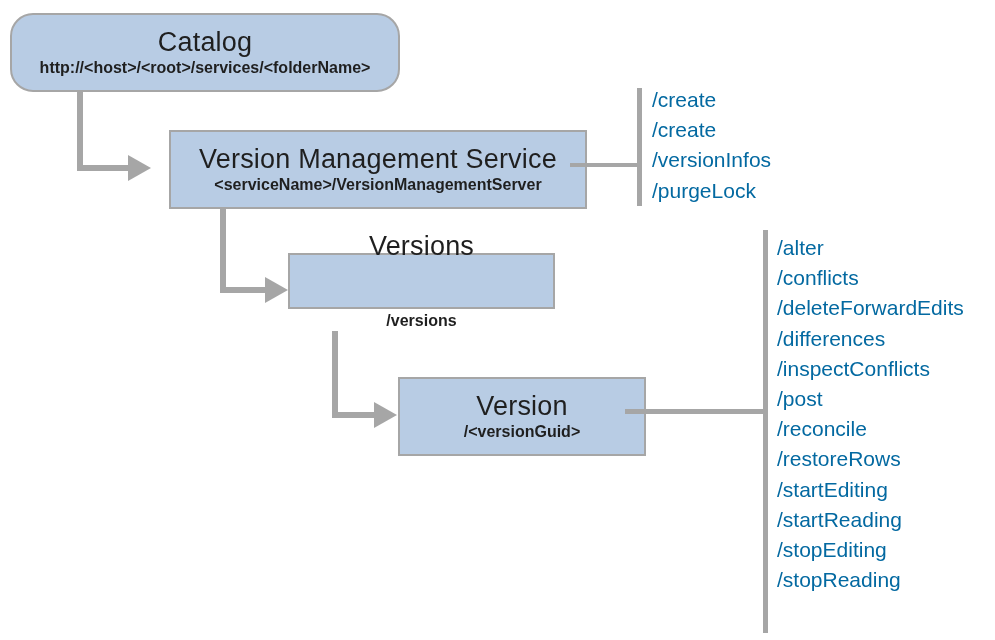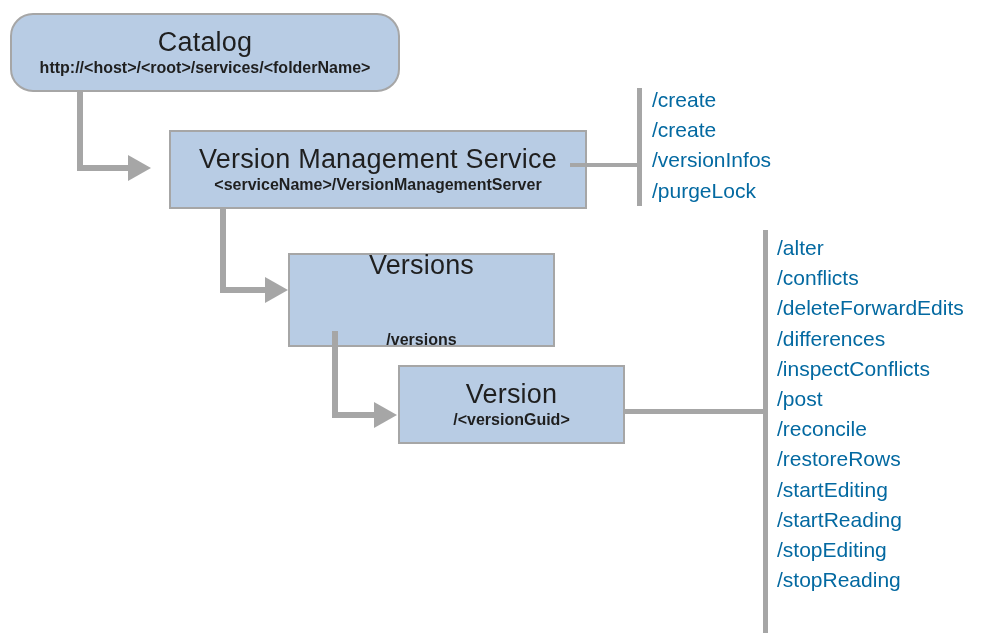--- a/index.html
+++ b/index.html
@@ -18,22 +18,22 @@
   }
   .node .title{
     color:#1f1f1f;font-size:27px;line-height:1.15;font-weight:400;
     letter-spacing:0.2px;
   }
   .node .subtitle{
     color:#1f1f1f;font-size:16px;font-weight:700;line-height:1.25;
   }
   #node-catalog  {left:10px;  top:13px;  width:390px; height:79px;border-radius:23px;}
   #node-vms      {left:169px; top:130px; width:418px; height:79px;}
-  #node-versions {left:288px; top:253px; width:267px; height:94px;gap:48px;}
-  #node-version  {left:398px; top:365px; width:227px; height:79px;}
+  #node-versions {left:288px; top:253px; width:267px; height:56px;gap:48px;}
+  #node-version  {left:398px; top:377px; width:248px; height:79px;}
 
   .line{position:absolute;background:#a6a6a6;}
   
   #c1-v{left:77px;  top:91px;  width:6px;  height:80px;}
   #c1-h{left:77px;  top:165px; width:52px; height:6px;}
   #c2-v{left:220px; top:208px; width:6px;  height:85px;}
   #c2-h{left:220px; top:287px; width:46px; height:6px;}
   #c3-v{left:332px; top:331px; width:6px;  height:87px;}
   #c3-h{left:332px; top:412px; width:43px; height:6px;}
   .arrowhead{

